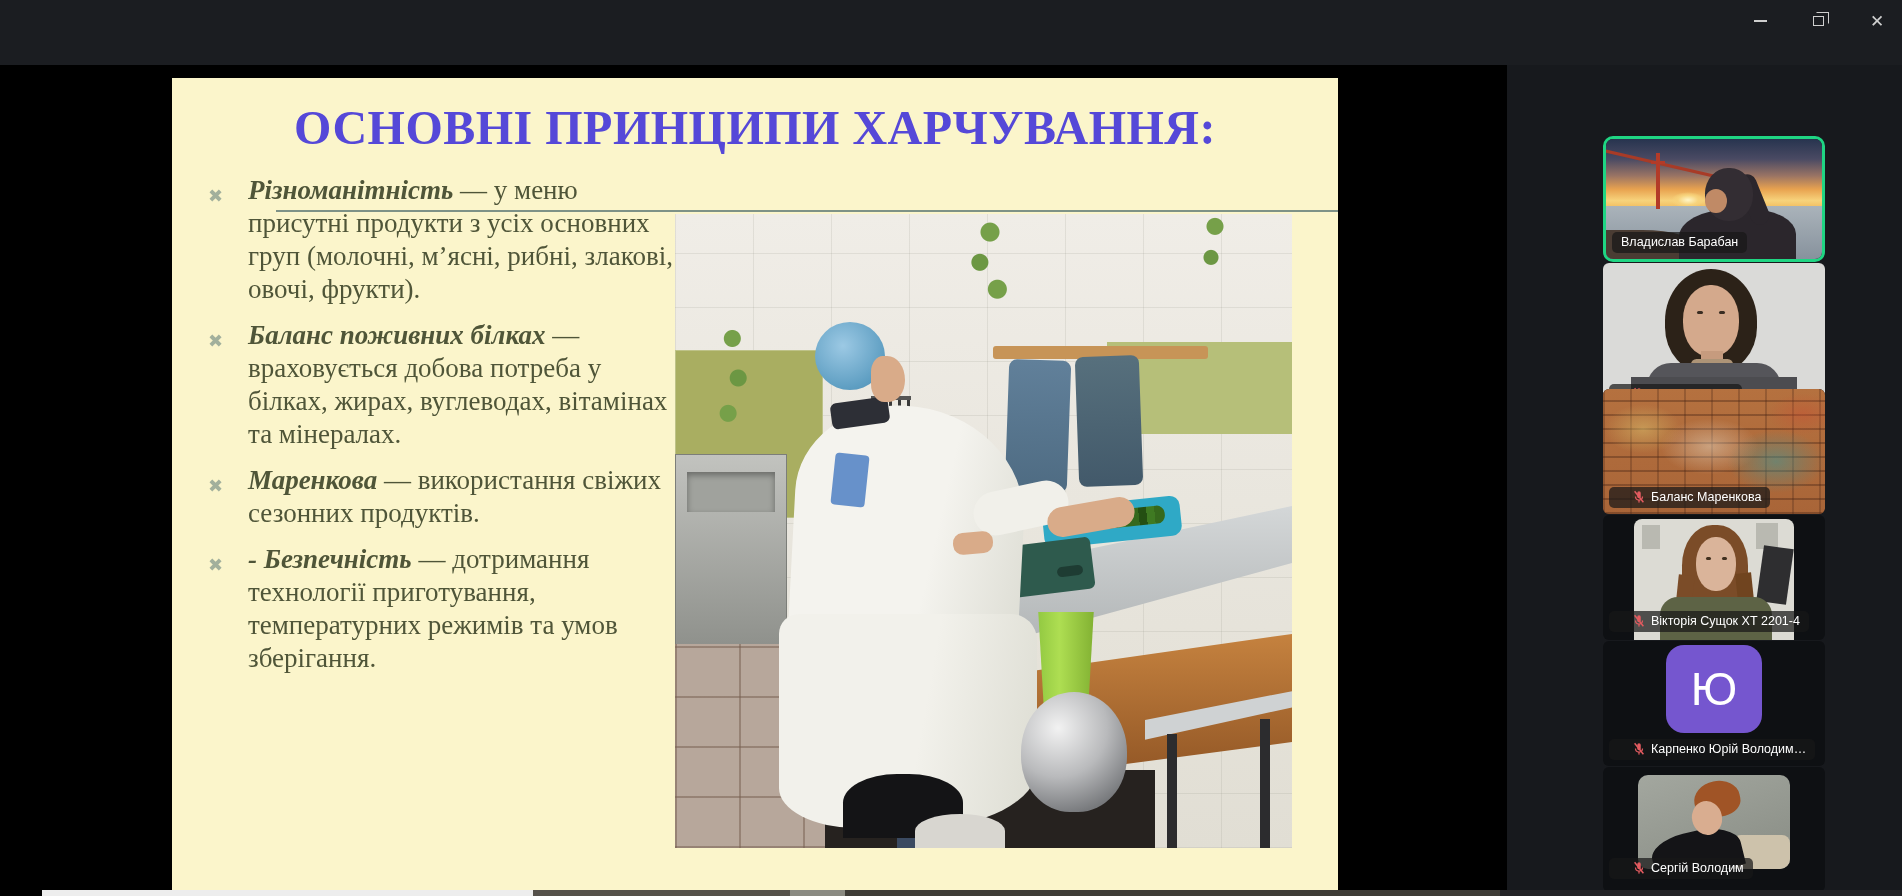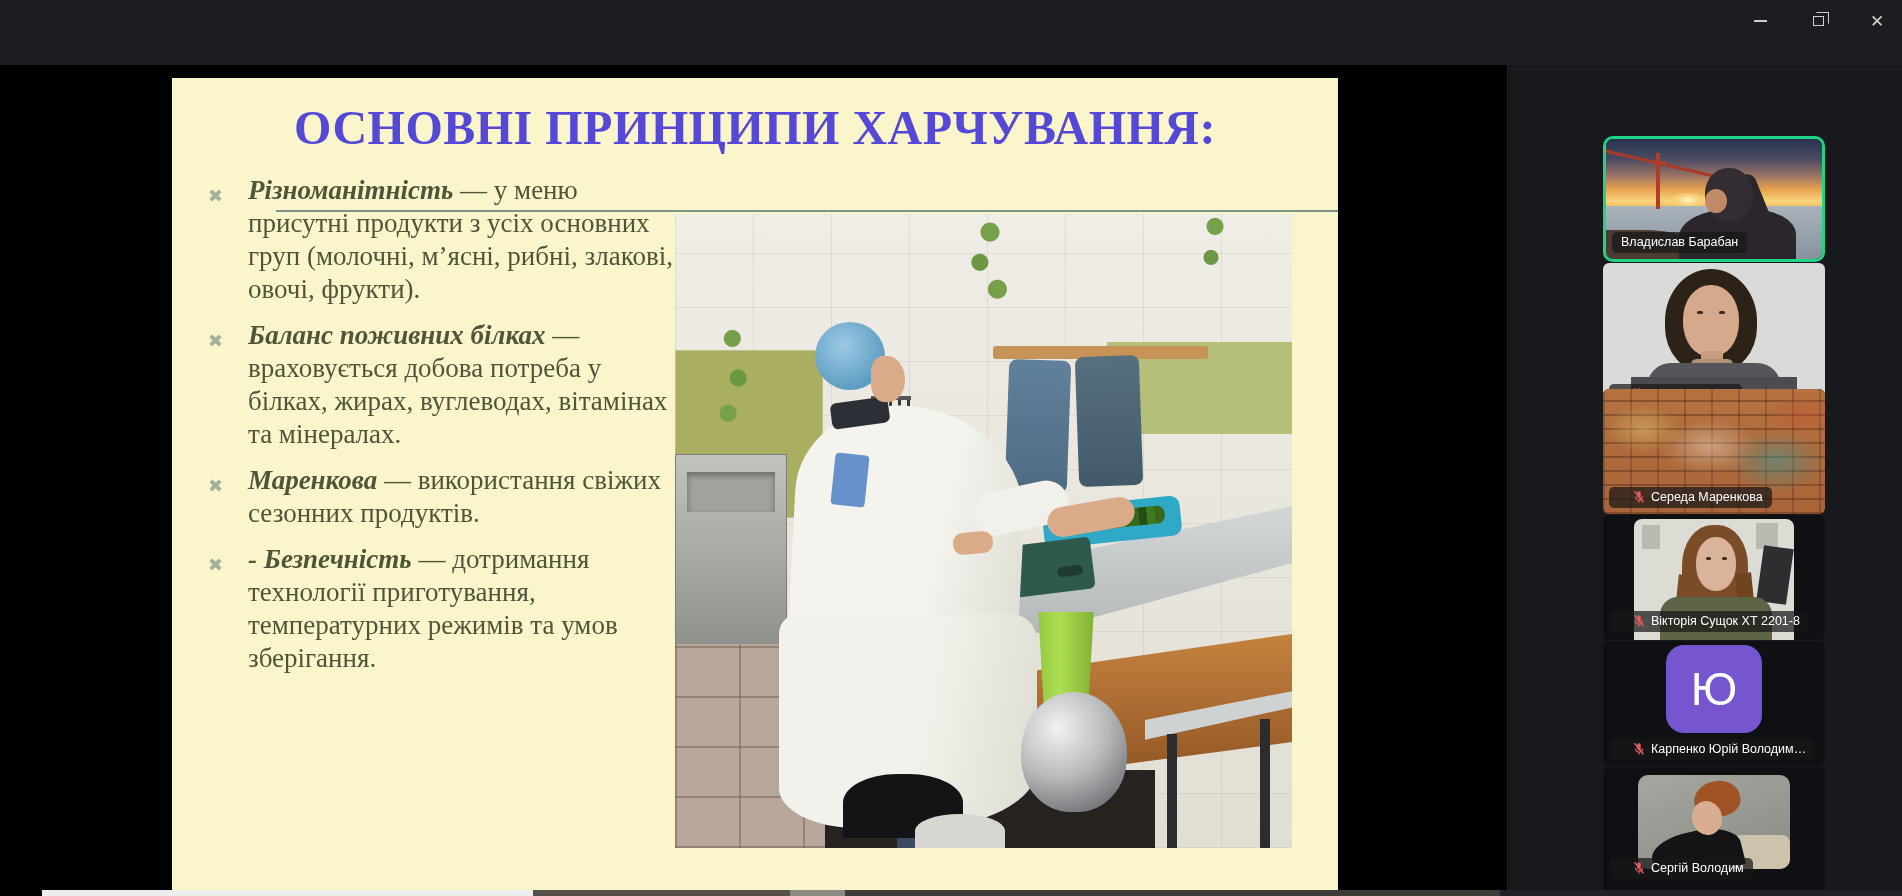--- a/index.html
+++ b/index.html
@@ -176,21 +176,21 @@
 
 <div class="tile" style="top:389px;height:125px">
   <div class="scene brick"></div>
   <div class="nametag">
     <svg class="mic" viewBox="0 0 16 16">
         <rect x="6" y="1.5" width="4" height="8" rx="2" fill="#e25b60"></rect>
         <path d="M4 7.5a4 4 0 0 0 8 0" fill="none" stroke="#e25b60" stroke-width="1.4"></path>
         <rect x="7.3" y="11.4" width="1.4" height="3" fill="#e25b60"></rect>
         <line x1="3" y1="1.5" x2="13" y2="14" stroke="#e25b60" stroke-width="1.7"></line>
       </svg>
-    <span>Середа Маренкова</span>
+    <span>Баланс Маренкова</span>
   </div>
 </div>
 
 <div class="tile" style="top:515px;height:125px">
   <div class="scene">
     <i class="abs" style="left:31px;top:4px;width:160px;height:121px;border-radius:8px 8px 0 0;background:#dcdbd4;overflow:hidden">
       <i class="abs" style="left:8px;top:6px;width:18px;height:24px;background:#b9b9b1"></i>
       <i class="abs" style="left:122px;top:4px;width:22px;height:26px;background:#b9b9b1"></i>
       <i class="abs" style="left:126px;top:28px;width:30px;height:56px;background:#2e2e30;transform:rotate(8deg)"></i>
       <i class="abs" style="left:48px;top:6px;width:66px;height:88px;background:#7b4c28;border-radius:46% 46% 40% 40%"></i>
@@ -202,21 +202,21 @@
       <i class="abs" style="left:26px;top:78px;width:112px;height:43px;background:#5d6345;border-radius:18px 18px 0 0"></i>
     </i>
   </div>
   <div class="nametag" style="bottom:8px">
     <svg class="mic" viewBox="0 0 16 16">
         <rect x="6" y="1.5" width="4" height="8" rx="2" fill="#e25b60"></rect>
         <path d="M4 7.5a4 4 0 0 0 8 0" fill="none" stroke="#e25b60" stroke-width="1.4"></path>
         <rect x="7.3" y="11.4" width="1.4" height="3" fill="#e25b60"></rect>
         <line x1="3" y1="1.5" x2="13" y2="14" stroke="#e25b60" stroke-width="1.7"></line>
       </svg>
-    <span>Вікторія Сущок ХТ 2201-8</span>
+    <span>Вікторія Сущок ХТ 2201-4</span>
   </div>
 </div>
 
 <div class="tile" style="top:641px;height:125px">
   <div class="scene">
     <div class="avatar-sq">
       <span>Ю</span>
     </div>
   </div>
   <div class="nametag">

